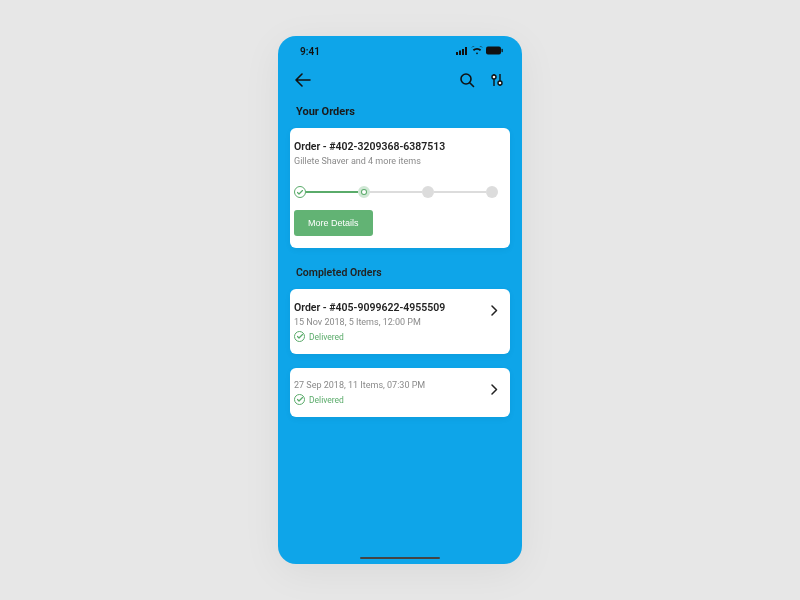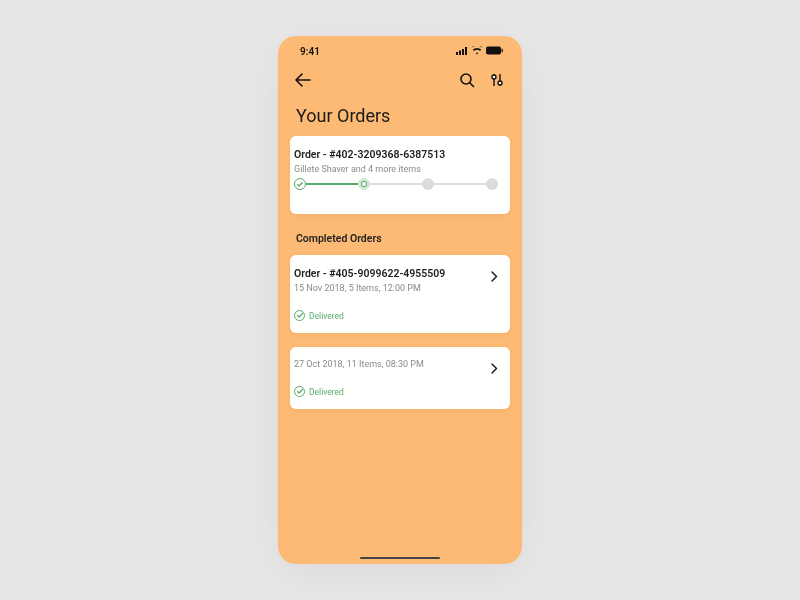--- a/index.html
+++ b/index.html
@@ -8,21 +8,21 @@
     font-family: -apple-system, BlinkMacSystemFont, "Segoe UI", Roboto, sans-serif;
     display: flex;
     justify-content: center;
     align-items: center;
     width: 800px;
     height: 600px;
   }
   .phone {
     width: 244px;
     height: 528px;
-    background: #fdba74;
+    background: #0ea5e9;
     border-radius: 18px;
     overflow: hidden;
     position: relative;
     box-shadow: 0 8px 40px rgba(0,0,0,0.06);
   }
   .status-bar {
     display: flex;
     justify-content: space-between;
     align-items: center;
     padding: 10px 18px 4px 22px;
@@ -33,42 +33,42 @@
   .status-right { display: flex; gap: 3px; align-items: center; }
   .nav-bar {
     display: flex;
     justify-content: space-between;
     align-items: center;
     padding: 10px 16px 4px 16px;
   }
   .nav-right { display: flex; gap: 12px; align-items: center; }
   .icon-btn { width: 18px; height: 18px; display: flex; align-items: center; justify-content: center; cursor: pointer; }
   .page-title {
-    font-size: 18px;
-    font-weight: 400;
+    font-size: 11px;
+    font-weight: 700;
     color: #1a1a1a;
     padding: 12px 6px 10px 18px;
   }
   .card {
     background: #fff;
     margin: 0 12px 14px 12px;
     border-radius: 6px;
     padding: 12px 12px 12px 4px;
     box-shadow: 0 2px 6px rgba(0,0,0,0.05);
   }
   .order-title {
     font-size: 10.5px;
     font-weight: 600;
     color: #222;
     margin-bottom: 3px;
   }
   .order-sub {
     font-size: 9px;
     color: #8a8a8a;
-    margin-bottom: 4px;
+    margin-bottom: 20px;
   }
   .progress {
     display: flex;
     align-items: center;
     margin-bottom: 12px;
   }
   .step {
     width: 12px; height: 12px; border-radius: 50%;
     display: flex; align-items: center; justify-content: center;
     flex-shrink: 0;
@@ -95,21 +95,21 @@
     font-weight: 600;
     color: #222;
     padding: 4px 34px 10px 18px;
   }
   .card-row {
     display: flex;
     justify-content: space-between;
     align-items: flex-start;
   }
   .card-left { flex: 1; }
-  .status-line { display: flex; align-items: center; gap: 4px; margin-top: 17px; }
+  .status-line { display: flex; align-items: center; gap: 4px; margin-top: 4px; }
   .status-text { font-size: 8.5px; color: #5aab6a; }
   .check-circle {
     width: 11px; height: 11px; border: 1.3px solid #5aab6a; border-radius: 50%;
     display: flex; align-items: center; justify-content: center;
   }
   .home-indicator {
     position: absolute;
     bottom: 5px;
     left: 50%;
     transform: translateX(-50%);
@@ -184,20 +184,21 @@
             <path d="M0.5 2.5L2 4L5.5 0.5" stroke="#5aab6a" stroke-width="1.2" fill="none" stroke-linecap="round" stroke-linejoin="round"></path>
           </svg>
       </div>
       <div class="line green"></div>
       <div class="step active"></div>
       <div class="line grey"></div>
       <div class="step pending"></div>
       <div class="line grey"></div>
       <div class="step pending"></div>
     </div>
+    <button class="btn">More Details</button>
   </div>
 
   <div class="section-title">Completed Orders</div>
 
   <div class="card">
     <div class="card-row">
       <div class="card-left">
         <div class="order-title">Order - #405-9099622-4955509</div>
         <div class="order-sub" style="margin-bottom:0">15 Nov 2018, 5 Items, 12:00 PM</div>
         <div class="status-line">
@@ -213,21 +214,21 @@
         <svg width="7" height="11" viewBox="0 0 7 11">
             <path d="M1 1L5.5 5.5L1 10" stroke="#222" stroke-width="1.5" fill="none" stroke-linecap="round" stroke-linejoin="round"></path>
           </svg>
       </div>
     </div>
   </div>
 
   <div class="card">
     <div class="card-row">
       <div class="card-left">
-        <div class="order-sub" style="margin-bottom:0">27 Oct 2018, 11 Items, 08:30 PM</div>
+        <div class="order-sub" style="margin-bottom:0">27 Sep 2018, 11 Items, 07:30 PM</div>
         <div class="status-line">
           <div class="check-circle">
             <svg width="6" height="5" viewBox="0 0 6 5">
                 <path d="M0.5 2.5L2 4L5.5 0.5" stroke="#5aab6a" stroke-width="1.2" fill="none" stroke-linecap="round" stroke-linejoin="round"></path>
               </svg>
           </div>
           <span class="status-text">Delivered</span>
         </div>
       </div>
       <div>

